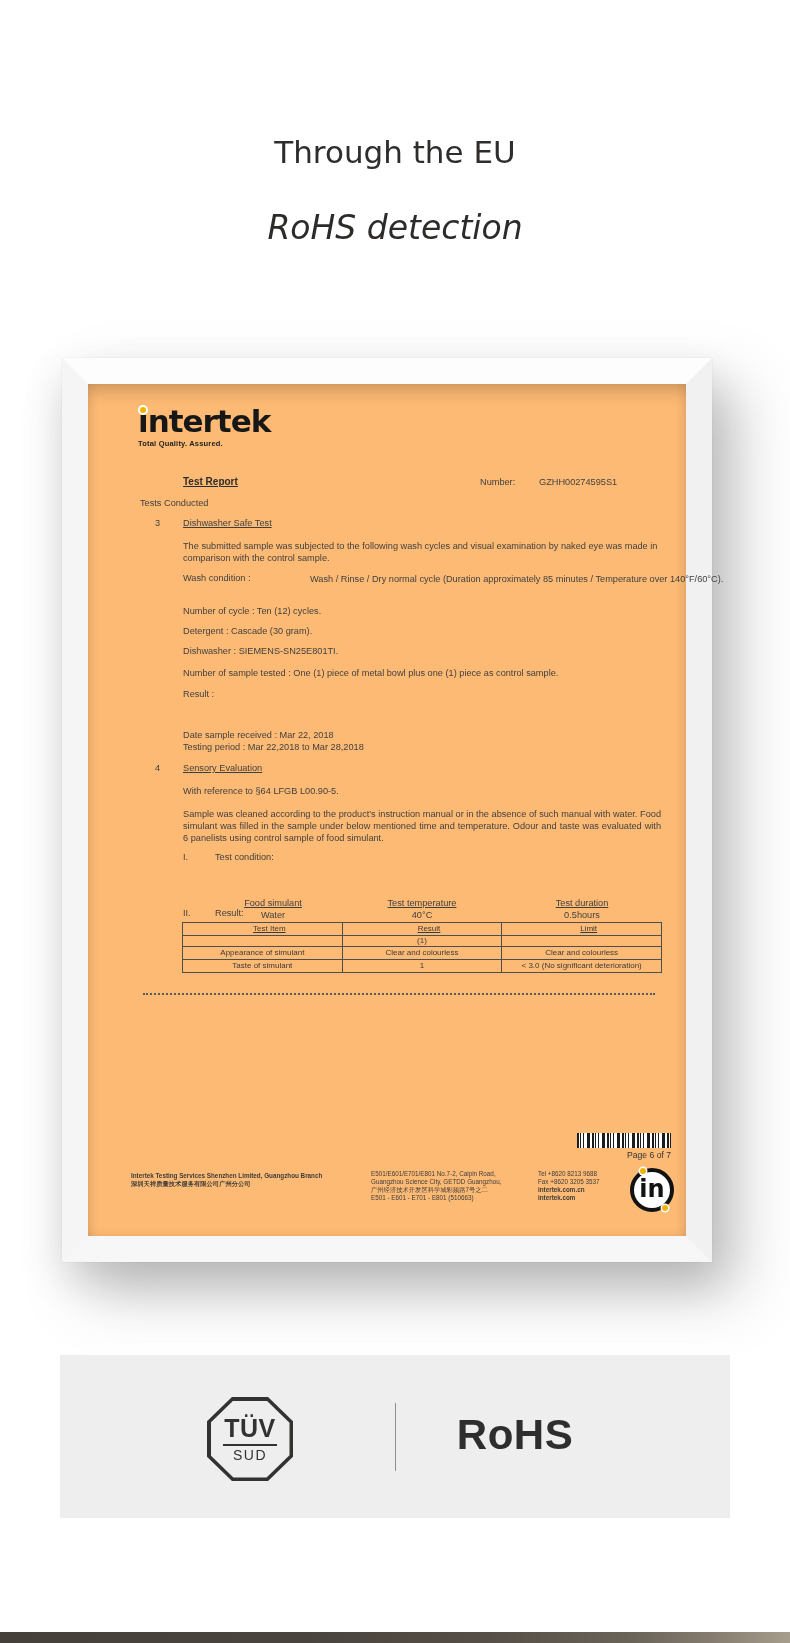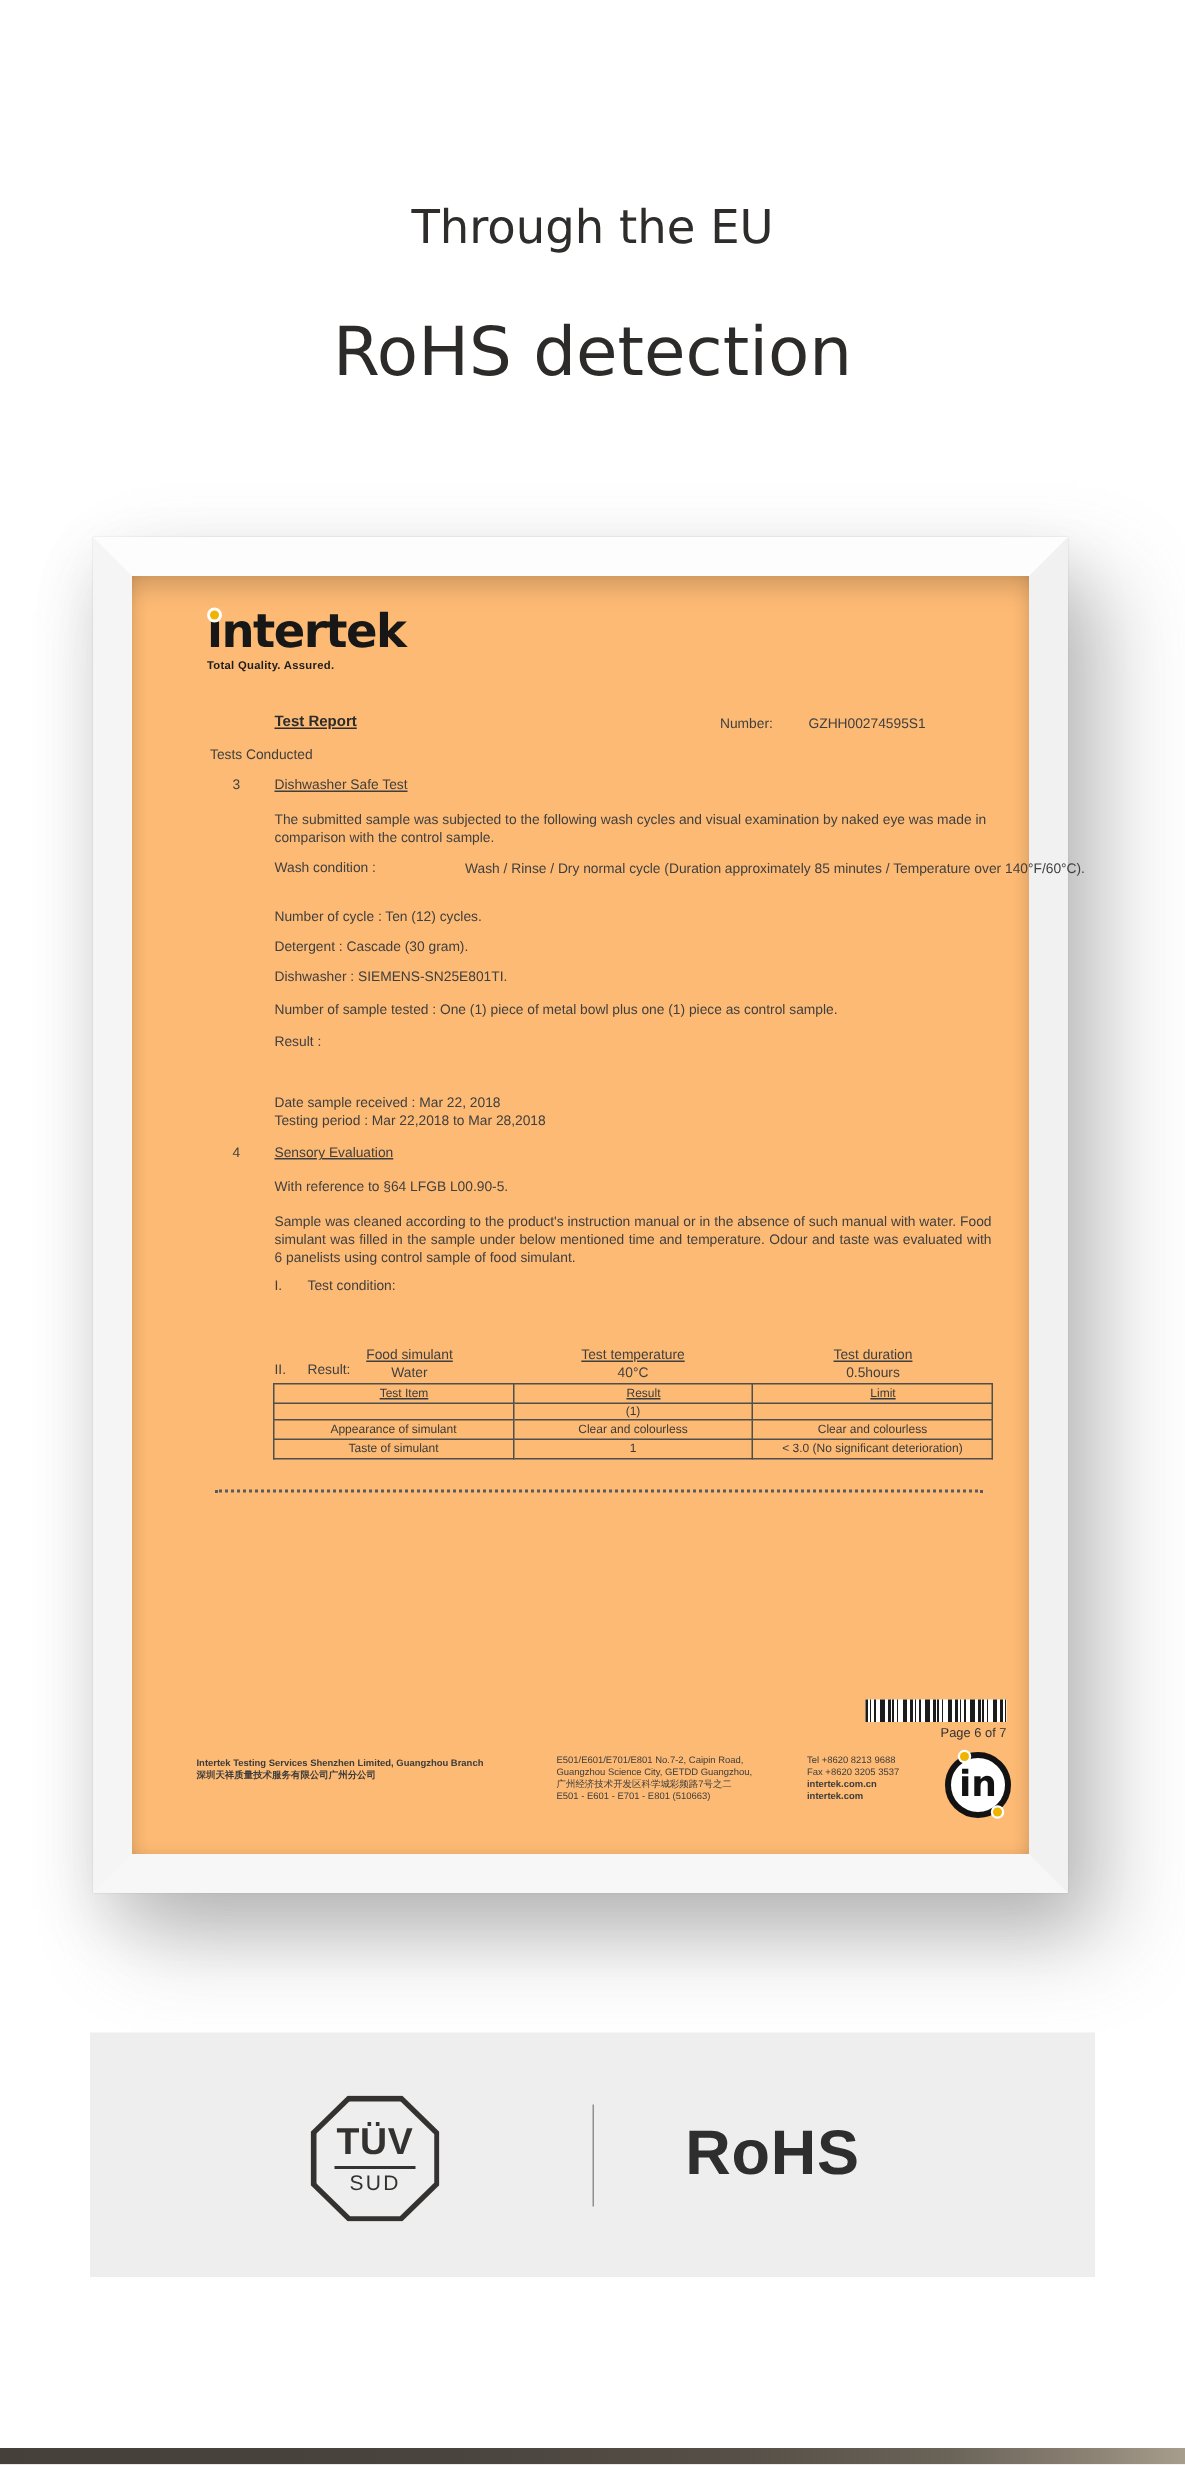--- a/index.html
+++ b/index.html
@@ -3,21 +3,21 @@
 <meta charset="utf-8">
 <style>
   html,body{margin:0;padding:0;background:#fff;}
   .page{position:relative;width:790px;height:1643px;background:#ffffff;overflow:hidden;
         font-family:"Liberation Sans",sans-serif;color:#3f3f3f;}
 
   
   .subtitle{position:absolute;top:134px;left:0;width:100%;text-align:center;
             font-family:"DejaVu Sans",sans-serif;font-size:31px;font-weight:400;color:#2f2d2b;}
   .title{position:absolute;top:208px;left:0;width:100%;text-align:center;
-         font-family:"DejaVu Sans",sans-serif;font-size:45px;font-weight:400;color:#2d2b29;}
+         font-family:"DejaVu Sans",sans-serif;font-size:33px;font-weight:400;color:#2d2b29;font-style:italic;}
 
   
   .frame{position:absolute;left:62px;top:358px;width:650px;height:904px;box-sizing:border-box;
          border:26px solid;border-color:#fdfdfd #f1f1f1 #f7f7f7 #f5f5f5;background:#fff;
          box-shadow:26px 30px 55px rgba(105,105,105,.38),0 18px 40px rgba(0,0,0,.12),0 0 1px rgba(0,0,0,.15);}
   .paper{position:absolute;inset:0;background:#fdba74;
          box-shadow:inset 0 14px 18px -8px rgba(0,0,0,.20),inset 8px 0 12px -8px rgba(0,0,0,.12),
                     inset -8px 0 12px -8px rgba(0,0,0,.12),inset 0 -8px 12px -8px rgba(0,0,0,.08);}
   .paper *{box-sizing:border-box;}
   .abs{position:absolute;}
@@ -41,21 +41,21 @@
   .body-txt{left:95px;width:478px;font-size:9.2px;line-height:12px;}
   .hang-label{left:95px;font-size:9.2px;}
   .hang-value{left:222px;width:436px;font-size:9.2px;line-height:12px;}
   .just{text-align:justify;}
 
   
   .cond-col{position:absolute;transform:translateX(-50%);text-align:center;
             font-size:9.2px;line-height:12px;top:468px;}
   .cond-col .hd{text-decoration:underline;margin-top:45px;}
   .roman{left:95px;font-size:9.2px;}
-  .roman-label{left:117px;font-size:9.2px;text-align:right;}
+  .roman-label{left:127px;font-size:9.2px;text-align:right;}
 
   
   .rtable{position:absolute;top:538px;left:94px;width:480px;border-collapse:collapse;
           table-layout:fixed;font-size:8px;color:#3b3b3b;}
   .rtable td{border:1px solid #4e4e4e;text-align:center;padding:1px 2px;height:13px;line-height:10px;}
   .rtable tr.hdr td{height:12px;}
   .rtable tr.sub td{height:9px;line-height:8px;}
   .rtable .u{text-decoration:underline;margin-left:14px;}
 
   .dotted-rule{position:absolute;top:609px;left:55px;width:512px;border-top:2px dotted #5a5a5a;}

